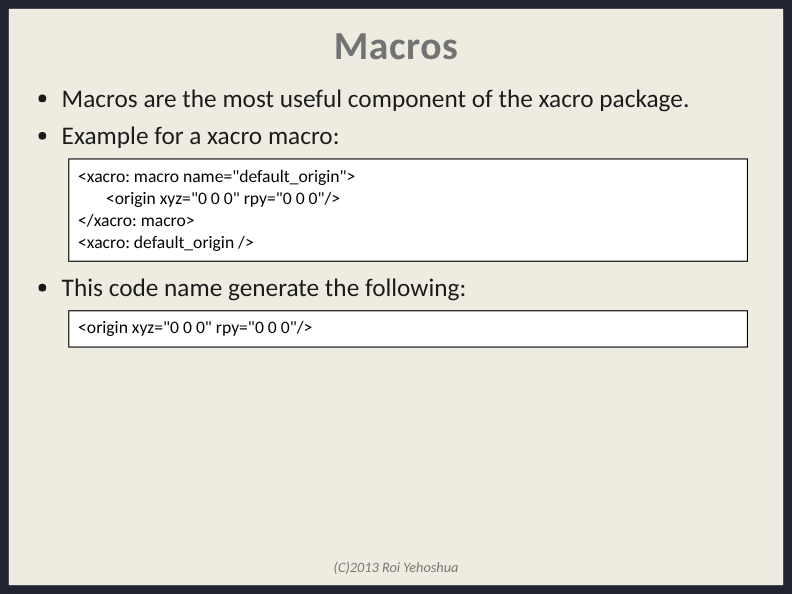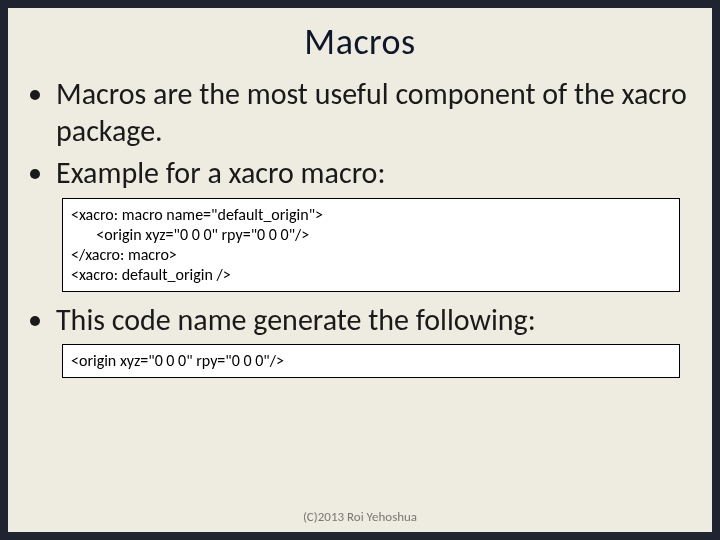--- a/index.html
+++ b/index.html
@@ -20,36 +20,36 @@
   }
   .slide {
     position: relative;
     width: 100%;
     height: 100%;
     background: #eeece1;
   }
   .title {
     text-align: center;
     font-size: 36px;
-    font-weight: 400;
-    color: #0f172a;
+    font-weight: 700;
+    color: #737373;
     padding-top: 12px;
     padding-bottom: 2px;
     letter-spacing: 0.5px;
   }
   .content {
     padding: 8px 20px 0 20px;
   }
   ul.bullets {
     margin: 0;
     padding: 0 0 0 28px;
     list-style-type: disc;
   }
   ul.bullets > li {
-    font-size: 30px;
+    font-size: 23px;
     line-height: 1.22;
     color: #1a1a1a;
     margin: 2px 0 6px 0;
   }
   .code-box {
     margin: 6px 12px 10px 34px;
     background: #ffffff;
     border: 1px solid #000;
     padding: 6px 8px 6px 8px;
     font-family: Calibri, "Segoe UI", Arial, sans-serif;
@@ -59,20 +59,21 @@
     color: #000;
   }
   .footer {
     position: absolute;
     left: 0;
     right: 0;
     bottom: 8px;
     text-align: center;
     font-size: 13px;
     color: #7a7972;
+    font-style: italic;
   }
 </style>
 </head>
 <body>
 
 <div class="slide-frame">
   <div class="slide">
 
     <div class="title">Macros</div>
 

